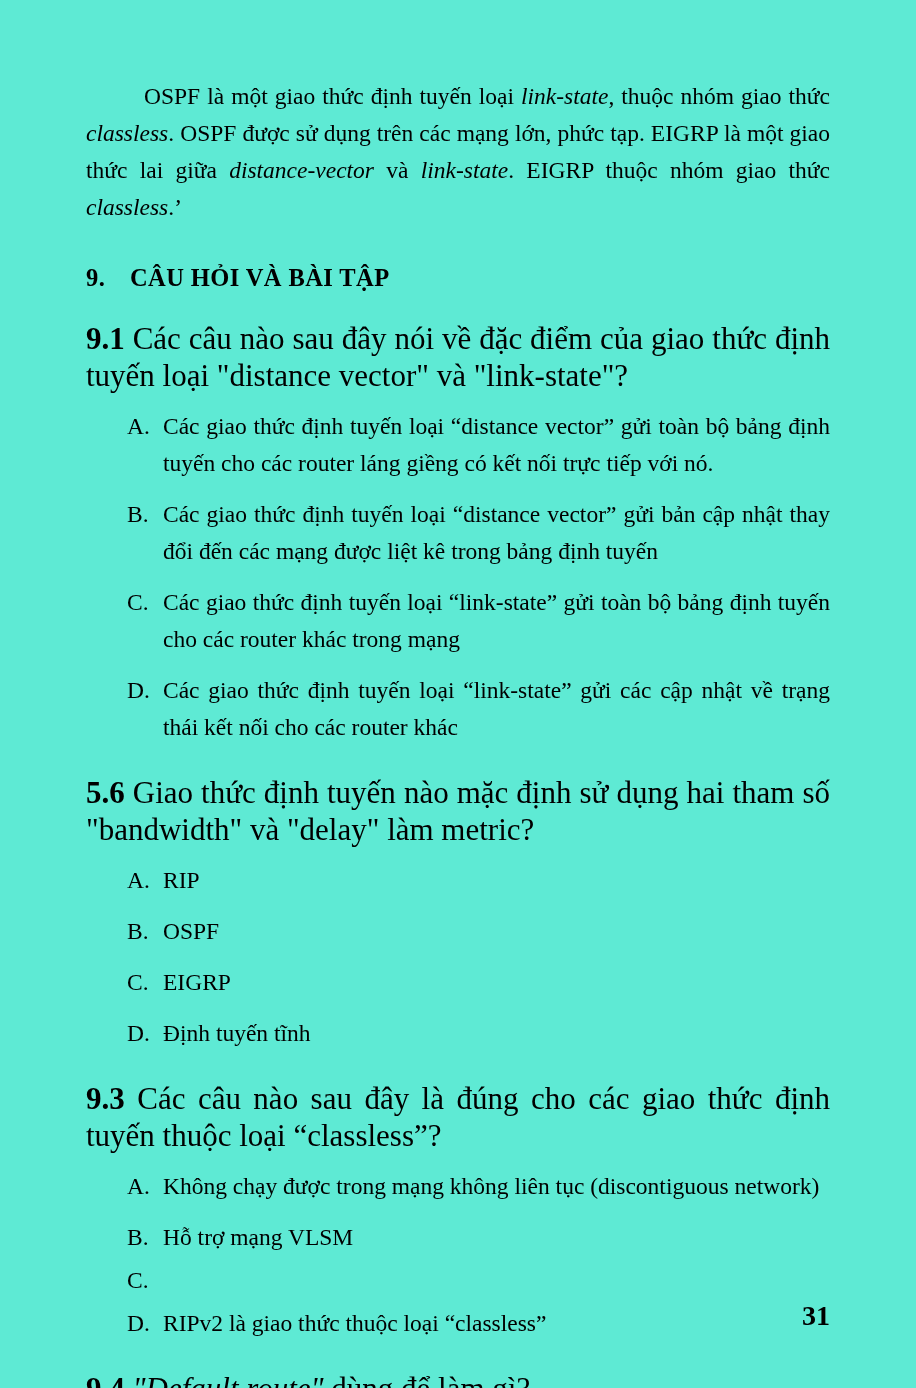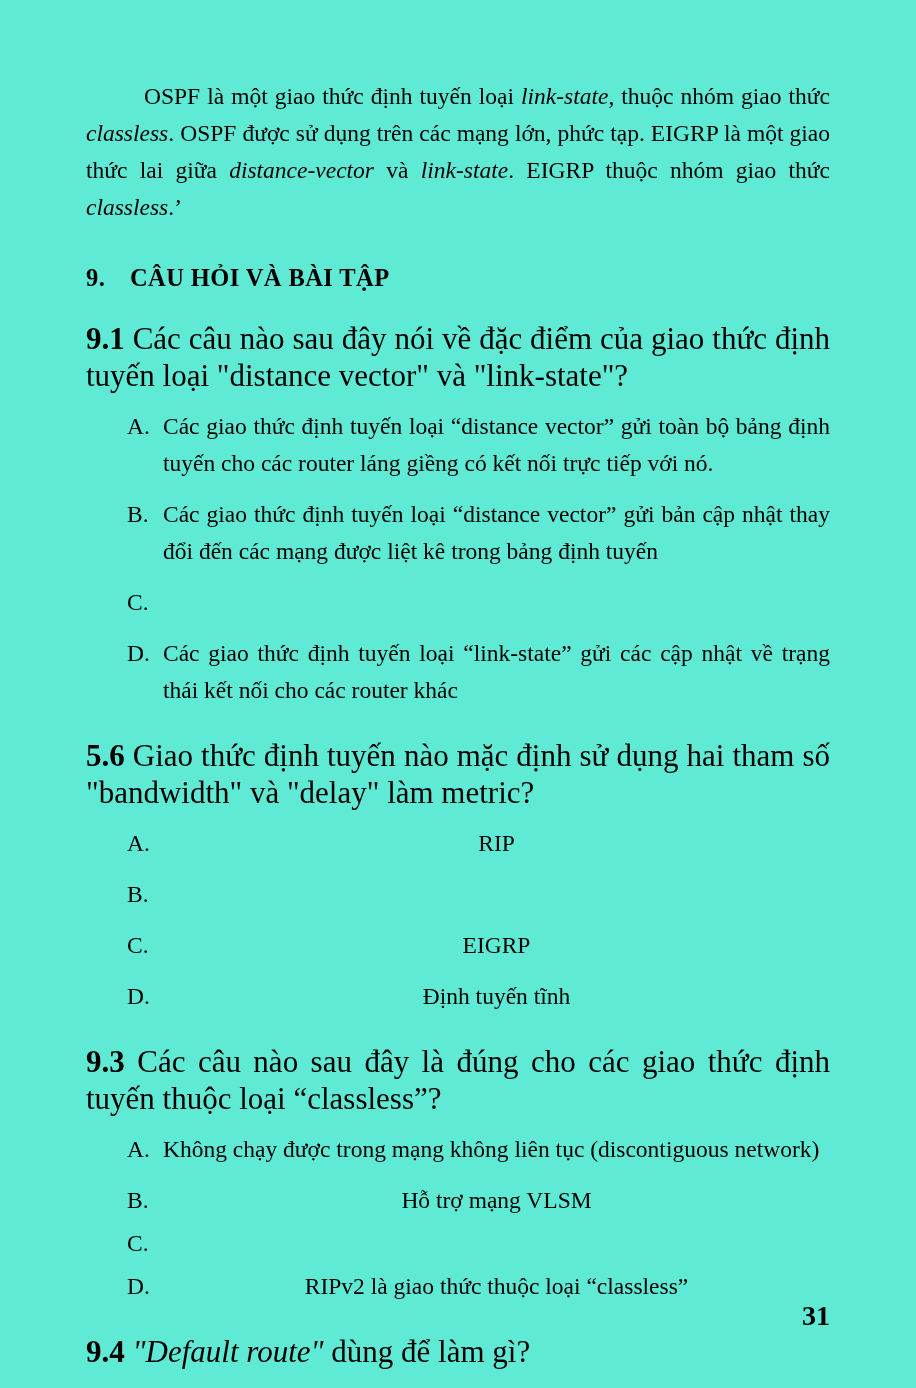--- a/index.html
+++ b/index.html
@@ -81,21 +81,21 @@
     width: 36px;
     flex: none;
     margin-left: 41px;
     text-align: left;
   }
   .option .otext {
     flex: 1;
     text-align: justify;
     text-justify: inter-word;
   }
-  .option.single .otext { text-align: center; }
+  .option.single .otext { text-align: left; }
   .option.tight { margin-top: 6px; }
 
   
   .page-number {
     position: absolute;
     right: 86px;
     top: 1300px;
     font-size: 28px;
     font-weight: bold;
     font-family: "Liberation Serif", "DejaVu Serif", serif;
@@ -120,37 +120,39 @@
         <li class="option">
           <span class="letter">A.</span>
           <span class="otext">Các giao thức định tuyến loại “distance vector” gửi toàn bộ bảng định tuyến cho các router láng giềng có kết nối trực tiếp với nó.</span>
         </li>
         <li class="option">
           <span class="letter">B.</span>
           <span class="otext">Các giao thức định tuyến loại “distance vector” gửi bản cập nhật thay đổi đến các mạng được liệt kê trong bảng định tuyến</span>
         </li>
         <li class="option">
           <span class="letter">C.</span>
+          <span class="otext">Các giao thức định tuyến loại “link-state” gửi toàn bộ bảng định tuyến cho các router khác trong mạng</span>
         </li>
         <li class="option">
           <span class="letter">D.</span>
           <span class="otext">Các giao thức định tuyến loại “link-state” gửi các cập nhật về trạng thái kết nối cho các router khác</span>
         </li>
       </ul>
     </div>
 
     <div class="question-block">
       <p class="question"><span class="qnum">5.6</span> <span>Giao thức định tuyến nào mặc định sử dụng hai tham số "bandwidth" và "delay" làm metric?</span></p>
       <ul class="options">
         <li class="option single">
           <span class="letter">A.</span>
           <span class="otext">RIP</span>
         </li>
         <li class="option single">
           <span class="letter">B.</span>
+          <span class="otext">OSPF</span>
         </li>
         <li class="option single">
           <span class="letter">C.</span>
           <span class="otext">EIGRP</span>
         </li>
         <li class="option single">
           <span class="letter">D.</span>
           <span class="otext">Định tuyến tĩnh</span>
         </li>
       </ul>

